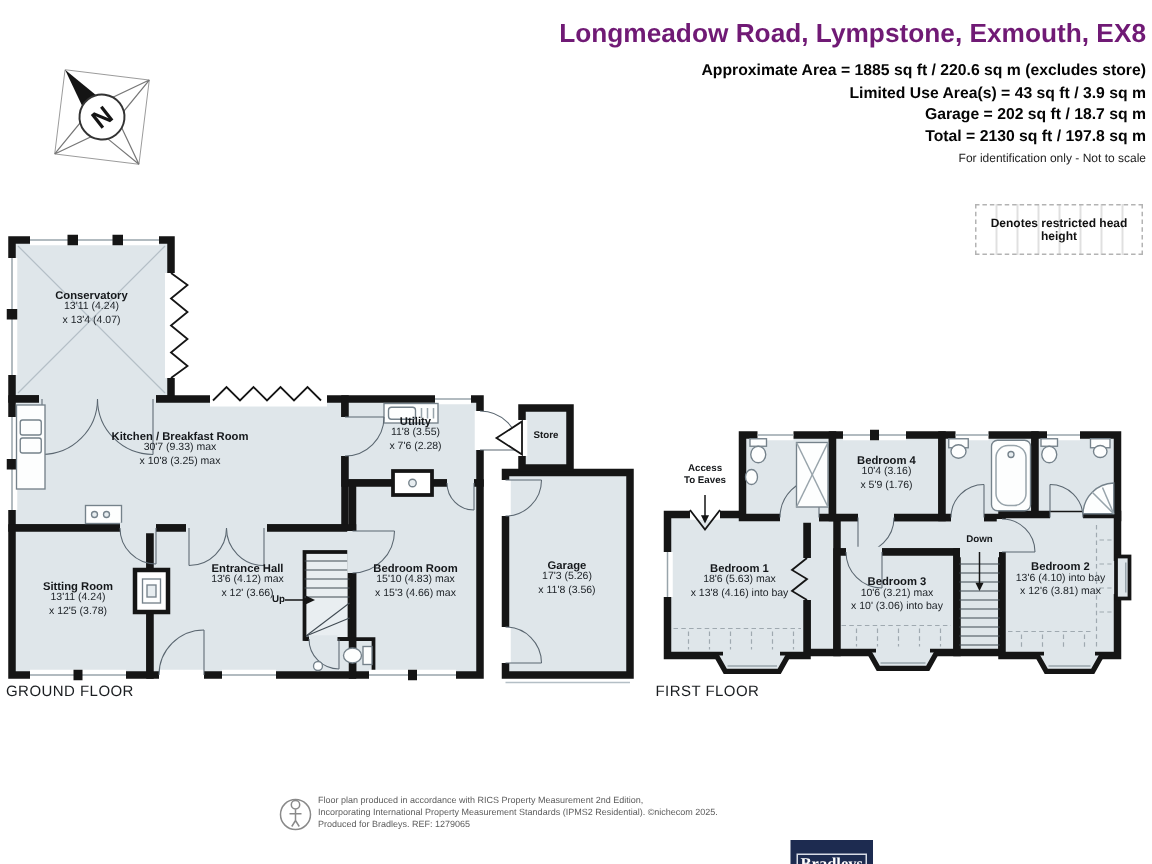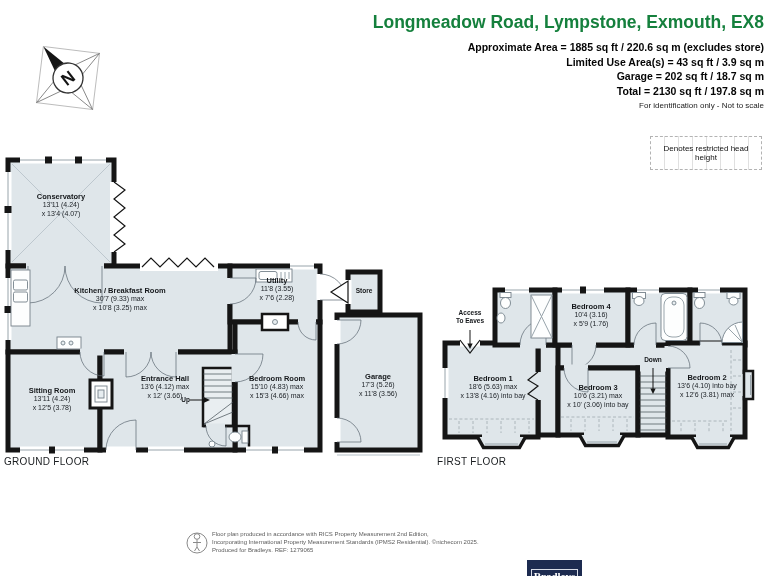--- a/index.html
+++ b/index.html
@@ -1,28 +1,28 @@
 <!DOCTYPE html>
 <html><head>
 <meta charset="utf-8">
 <style>
   html,body{margin:0;padding:0;background:#ffffff;}
   .page{position:relative;width:768px;height:576px;background:#ffffff;overflow:hidden;
         font-family:"Liberation Sans",sans-serif;color:#17191b;}
   .abs{position:absolute;}
   
-  .title{position:absolute;top:12px;right:4px;font-size:17.5px;font-weight:bold;color:#15803d;white-space:nowrap;}
+  .title{position:absolute;top:12px;right:4px;font-size:17.5px;font-weight:bold;color:#701a75;white-space:nowrap;}
   .area-lines{position:absolute;top:40px;right:4px;text-align:right;font-size:10.5px;font-weight:bold;
               line-height:14.5px;color:#050505;}
   .note{position:absolute;top:101px;right:4px;font-size:8px;color:#222;}
   .legend-box{position:absolute;top:136px;right:6px;width:112px;height:34px;
               border:1px dashed #b3b3b3;box-sizing:border-box;
               background-image:repeating-linear-gradient(to right,transparent 0,transparent 13px,#e0e0e0 13px,#e0e0e0 14px);
               display:flex;align-items:center;justify-content:center;text-align:center;}
-  .legend-box span{font-size:8px;font-weight:normal;line-height:9.5px;color:#111;padding:0 8px;}
+  .legend-box span{font-size:8px;font-weight:bold;line-height:9.5px;color:#111;padding:0 8px;}
   
   .room-label{position:absolute;text-align:center;}
   .rname{font-weight:bold;font-size:7.5px;line-height:9px;color:#14171a;}
   .rdim{font-size:7px;line-height:8.5px;color:#20252a;}
   .tiny-label{position:absolute;font-size:6.5px;font-weight:bold;color:#14171a;}
   .floor-label{position:absolute;font-size:10px;font-weight:normal;letter-spacing:0.3px;color:#1a1d20;}
   
   .foot-text{position:absolute;left:212px;top:530px;font-size:6px;line-height:8px;color:#5c5c5c;}
   .logo{position:absolute;left:527px;top:521px;width:55px;height:39px;background:#1d2b50;
         display:flex;flex-direction:column;align-items:center;justify-content:center;margin-top:39px;}

